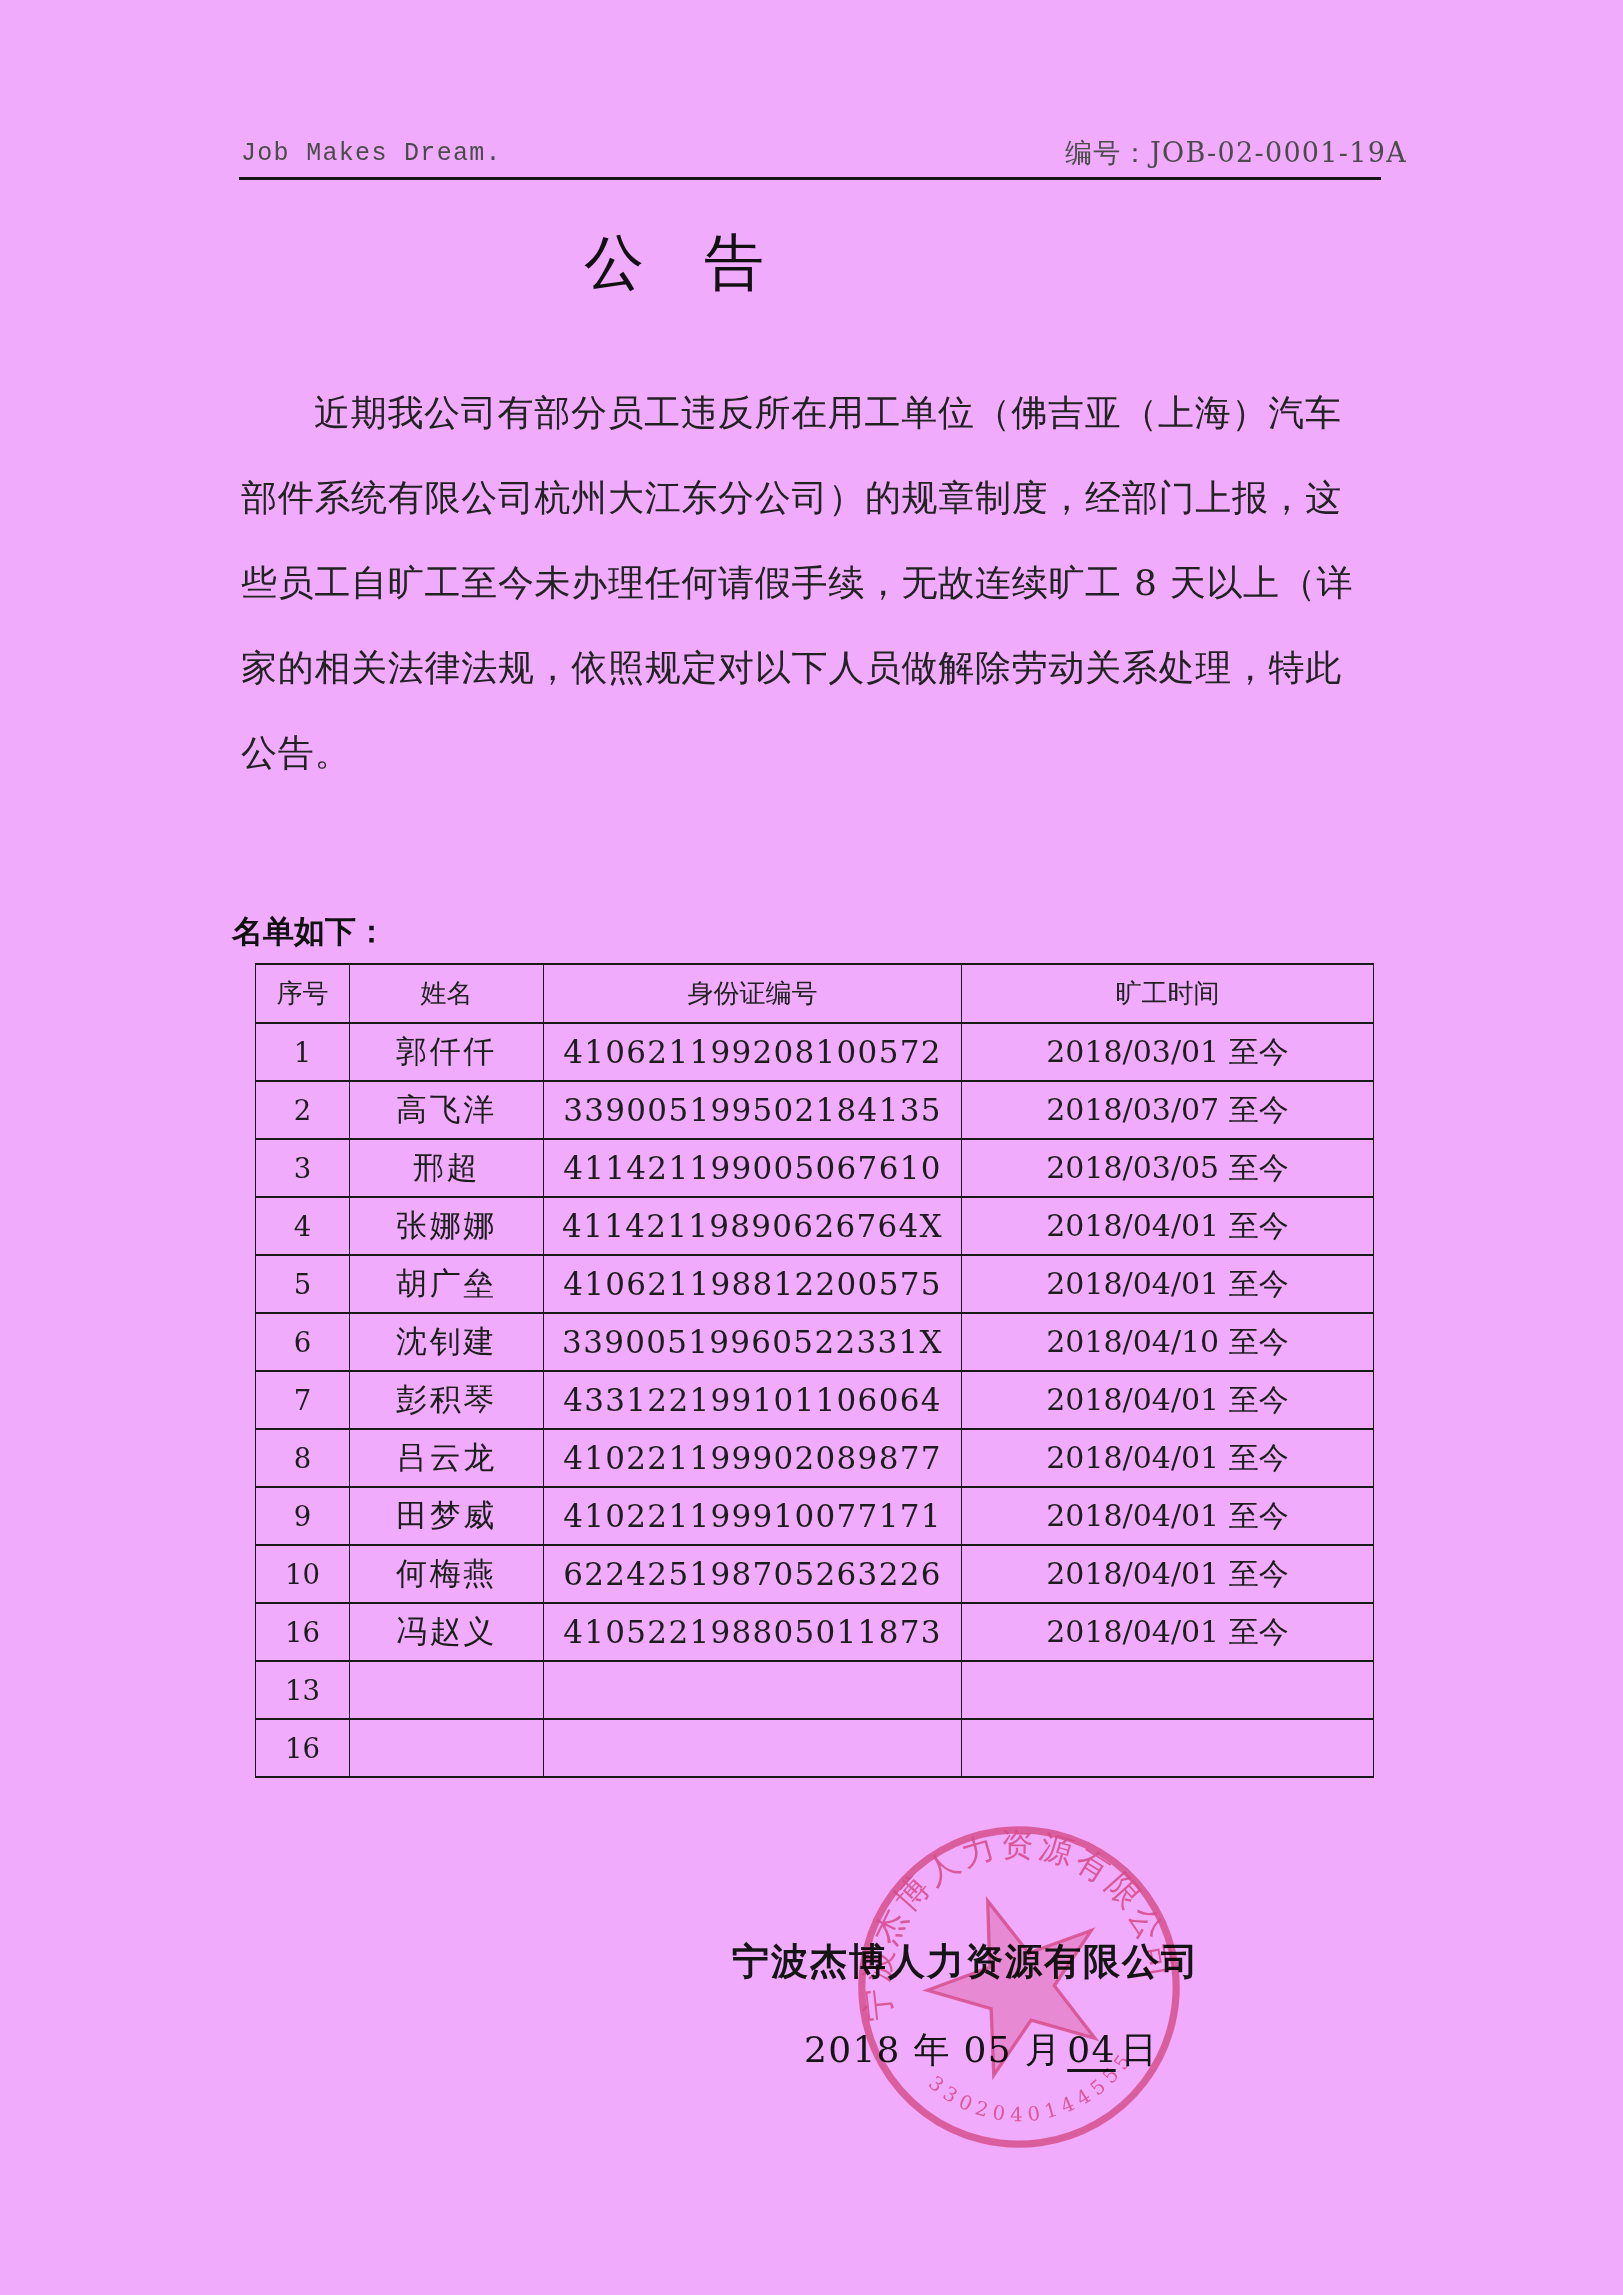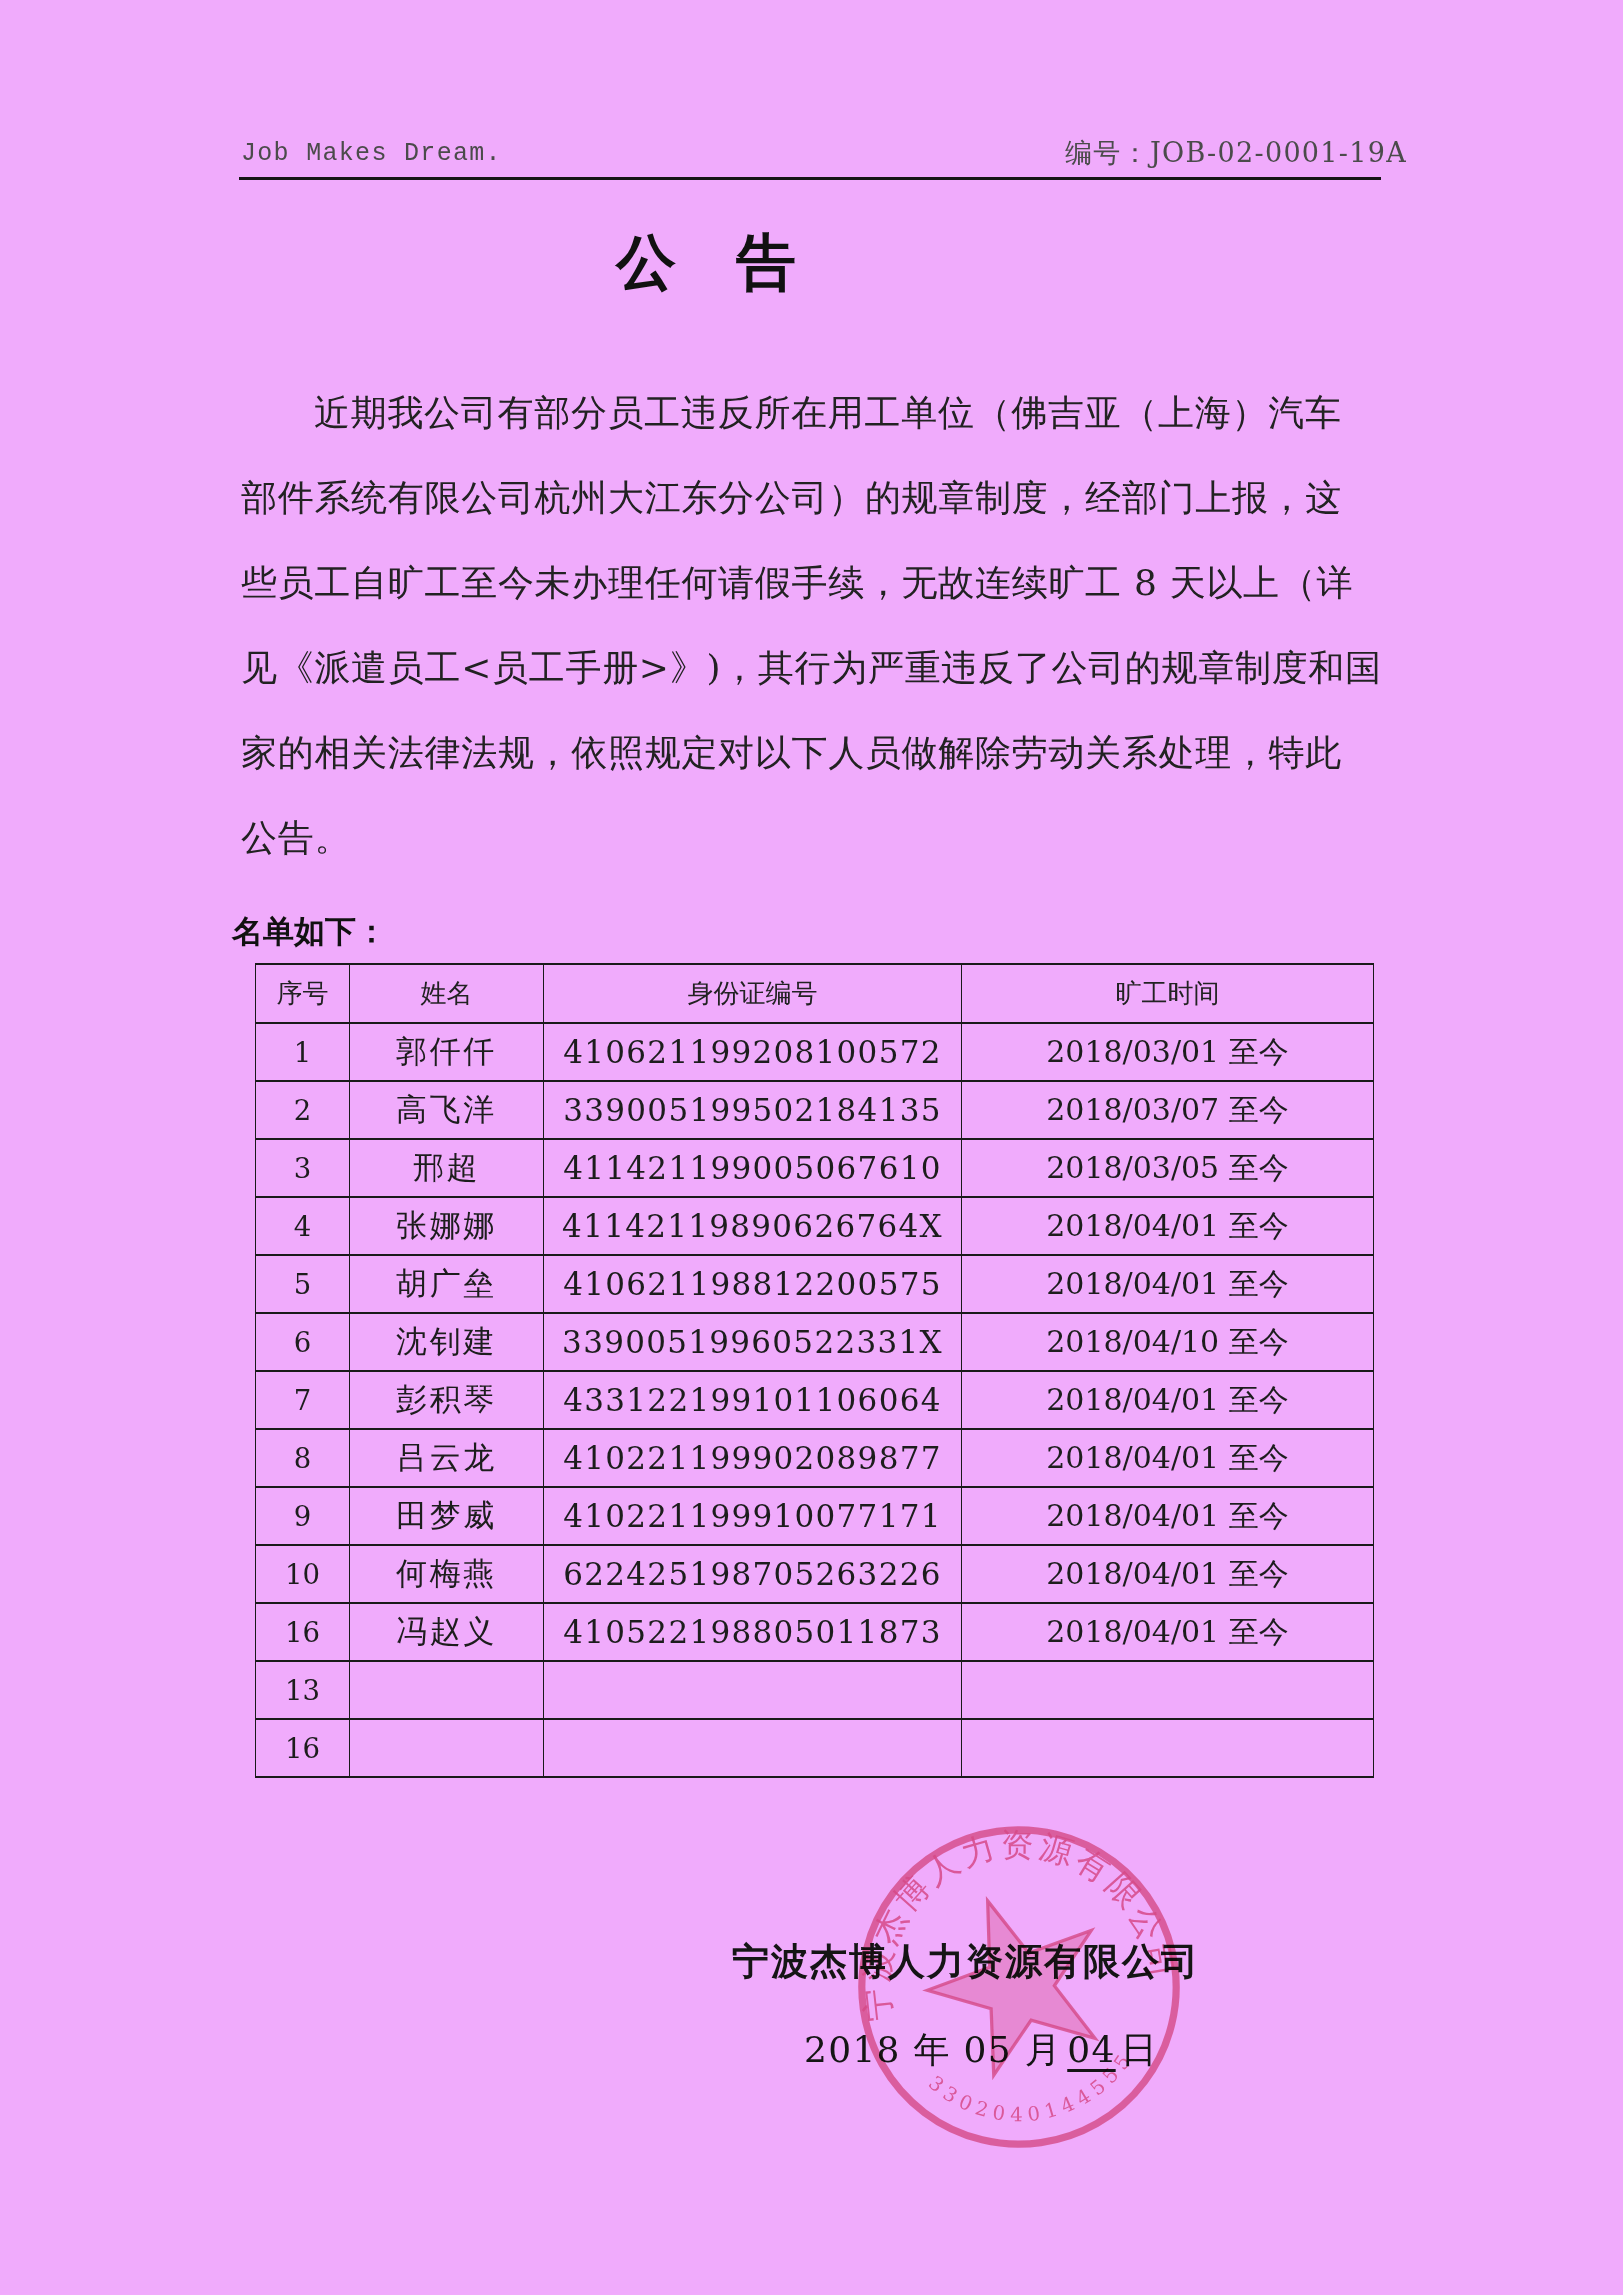--- a/index.html
+++ b/index.html
@@ -22,21 +22,21 @@
     position:absolute;right:243px;top:135px;
     font-size:27px;letter-spacing:1.3px;color:#4b4b4b;
   }
   .hdr-rule{
     position:absolute;left:239px;top:177px;width:1142px;height:3.3px;
     background:#161616;
   }
   
   .doc-title{
     position:absolute;left:0;top:223px;width:1348px;
-    text-align:center;font-size:60px;font-weight:bold;color:#111;margin-left:32px;
+    text-align:center;font-size:60px;font-weight:normal;color:#111;
   }
   
   .para{
     position:absolute;left:241px;top:370px;width:1145px;
   }
   .bodyline{
     height:85px;line-height:85px;
     font-size:36px;letter-spacing:0.7px;color:#222;
     white-space:nowrap;
   }
@@ -93,21 +93,20 @@
   <div class="hdr-slogan">Job Makes Dream.</div>
   <div class="hdr-docno">编号：JOB-02-0001-19A</div>
   <div class="hdr-rule"></div>
 
   <div class="doc-title">公　告</div>
 
   <div class="para">
     <div class="bodyline indent">近期我公司有部分员工违反所在用工单位（佛吉亚（上海）汽车</div>
     <div class="bodyline">部件系统有限公司杭州大江东分公司）的规章制度，经部门上报，这</div>
     <div class="bodyline">些员工自旷工至今未办理任何请假手续，无故连续旷工 8 天以上（详</div>
-    <div class="bodyline">见《派遣员工&lt;员工手册&gt;》)，其行为严重违反了公司的规章制度和国</div>
     <div class="bodyline">家的相关法律法规，依照规定对以下人员做解除劳动关系处理，特此</div>
     <div class="bodyline">公告。</div>
   </div>
 
   <div class="list-label">名单如下：</div>
 
   <table class="roster">
     <colgroup>
       <col style="width:94px">
         <col style="width:194px">

